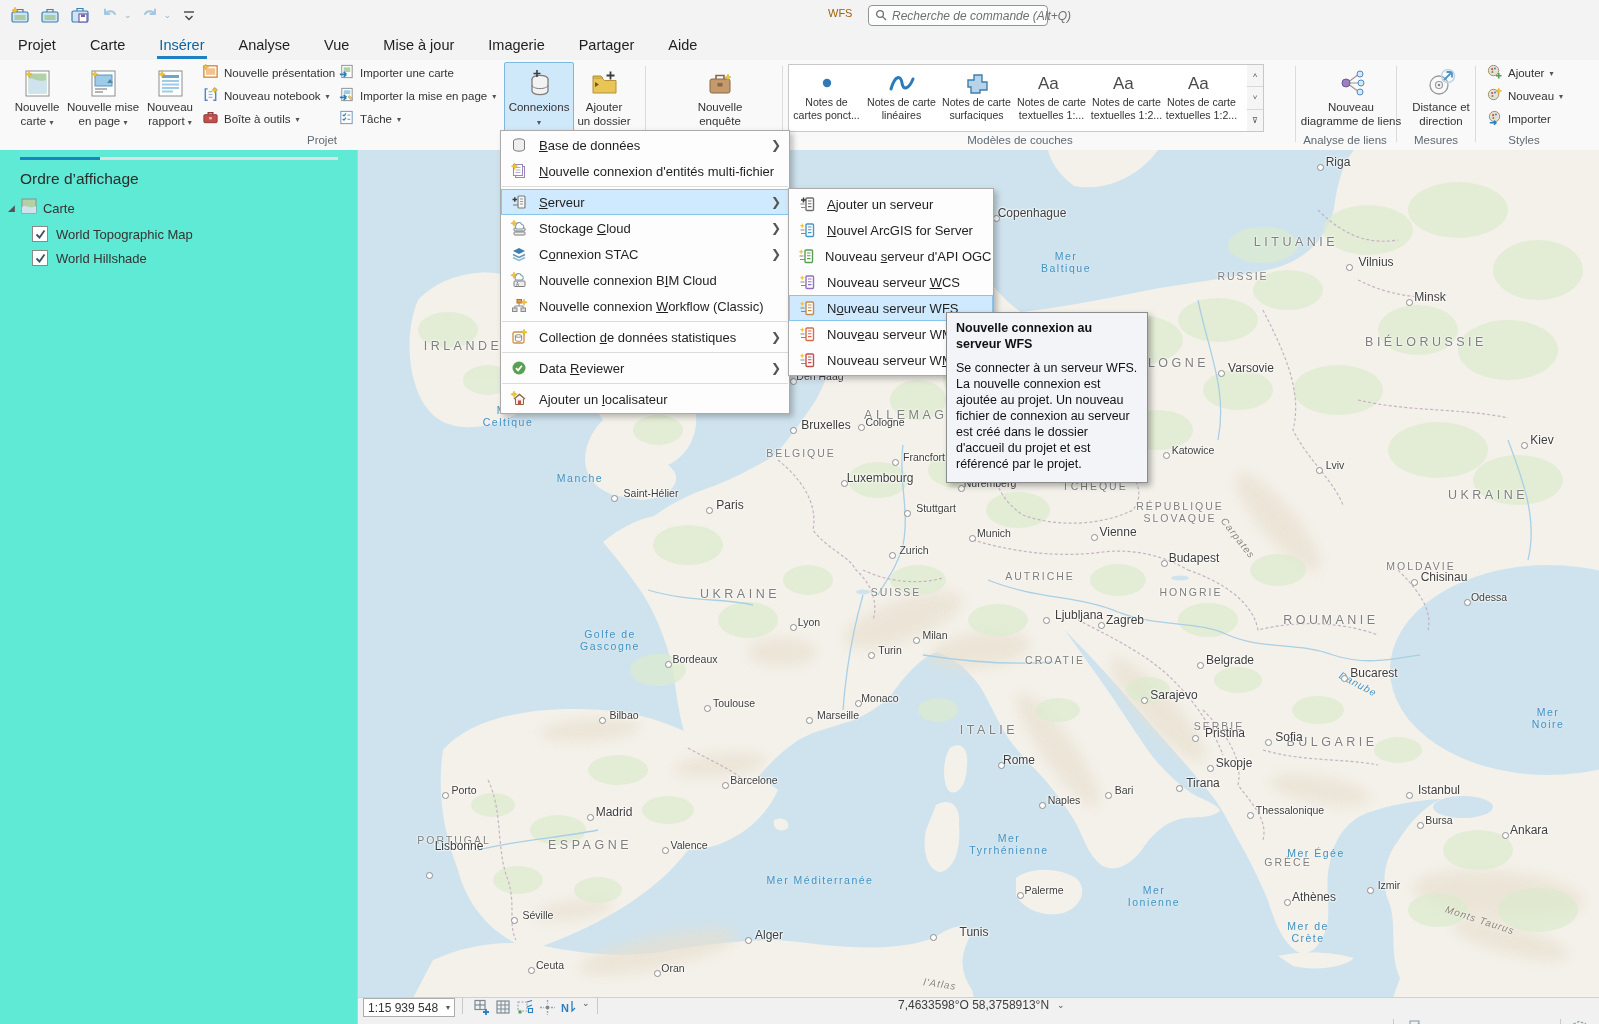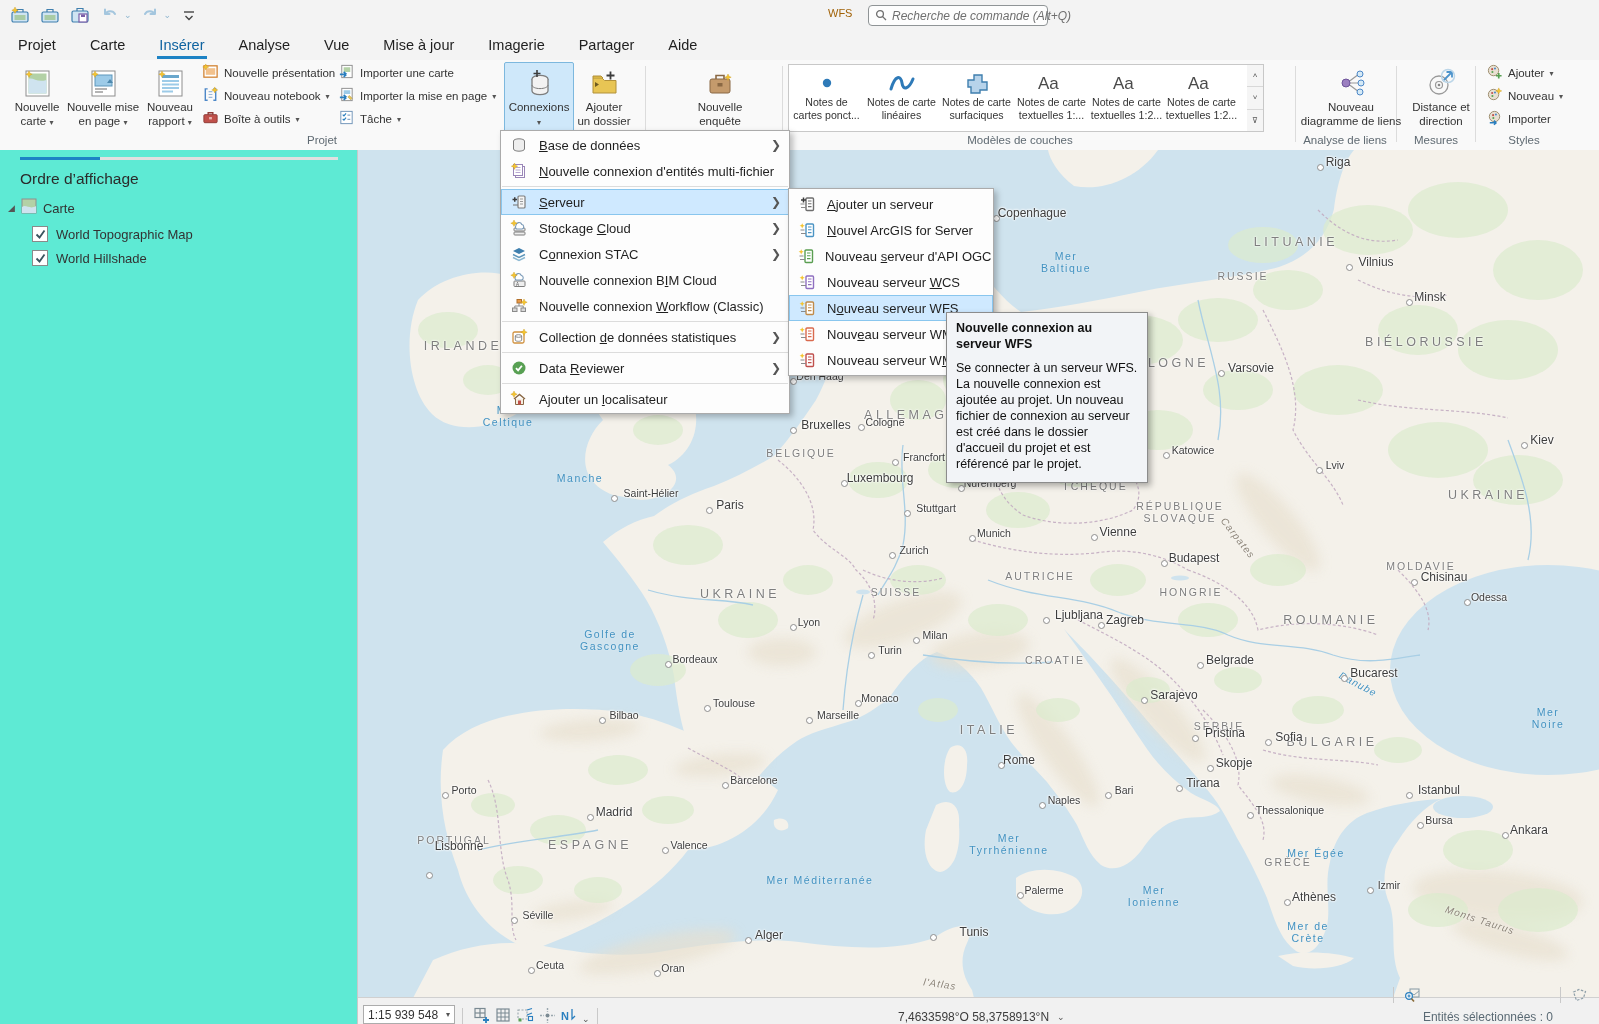--- a/index.html
+++ b/index.html
@@ -52,21 +52,21 @@
   .mlbl{position:absolute;white-space:pre-line;pointer-events:none;}
   .m-city{font-size:10.5px;color:#3d3d3d;text-shadow:0 0 2px #fff,0 0 2px #fff,0 0 3px #fff;}
   .m-city.lg{font-size:12px;}
   .m-country{font-size:12.5px;letter-spacing:3.5px;color:#7e7e7e;text-shadow:0 0 2px #fff,0 0 2px #fff;text-align:center;}
   .m-country.sm{font-size:10.5px;letter-spacing:2px;}
   .m-water{font-size:10.5px;letter-spacing:1.5px;color:#4292c1;text-align:center;text-shadow:0 0 2px #e8f2f8;}
   .m-terr{font-size:10px;font-style:italic;letter-spacing:1px;color:#8d8579;text-shadow:0 0 2px #fff;}
   .m-terr.wat{color:#4292c1;}
   .cdot{position:absolute;width:5px;height:5px;border:1.3px solid #8c8c8c;border-radius:50%;background:#fefefe;}
   
-  #statusbar{position:absolute;left:358px;bottom:0;right:0;height:26px;background:#f1f1f1;border-top:1px solid #d0d0d0;display:flex;align-items:flex-end;font-size:12px;color:#3c3c3c;}
+  #statusbar{position:absolute;left:358px;bottom:0;right:0;height:26px;background:#f1f1f1;border-top:1px solid #d0d0d0;display:flex;align-items:flex-start;font-size:12px;color:#3c3c3c;}
   #scalebox{margin-left:5px;width:92px;height:19px;border:1px solid #acacac;background:#fff;display:flex;align-items:center;justify-content:space-between;padding:0 4px;box-sizing:border-box;}
   #scalebox .v{font-size:12px;color:#333;}
   .sb-sep{width:1px;height:16px;background:#c9c9c9;margin:0 7px;}
   .sb-ic{width:20px;height:18px;display:flex;align-items:center;justify-content:center;margin:0 1px;}
   #coords{position:absolute;left:540px;display:flex;align-items:center;gap:8px;color:#3c3c3c;}
   #sb-right{position:absolute;right:6px;display:flex;align-items:center;color:#5a6a74;}
   
   #menu{position:absolute;left:500px;top:130px;width:288px;background:#fdfdfd;border:1px solid #ababab;box-shadow:3px 3px 6px rgba(0,0,0,.25);padding:1px 0;z-index:40;}
   .mrow{height:26px;display:flex;align-items:center;padding:0 4px 0 7px;border:1px solid transparent;box-sizing:border-box;}
   .mrow.hl{background:#cfe9ff;border-color:#89c6ee;}

